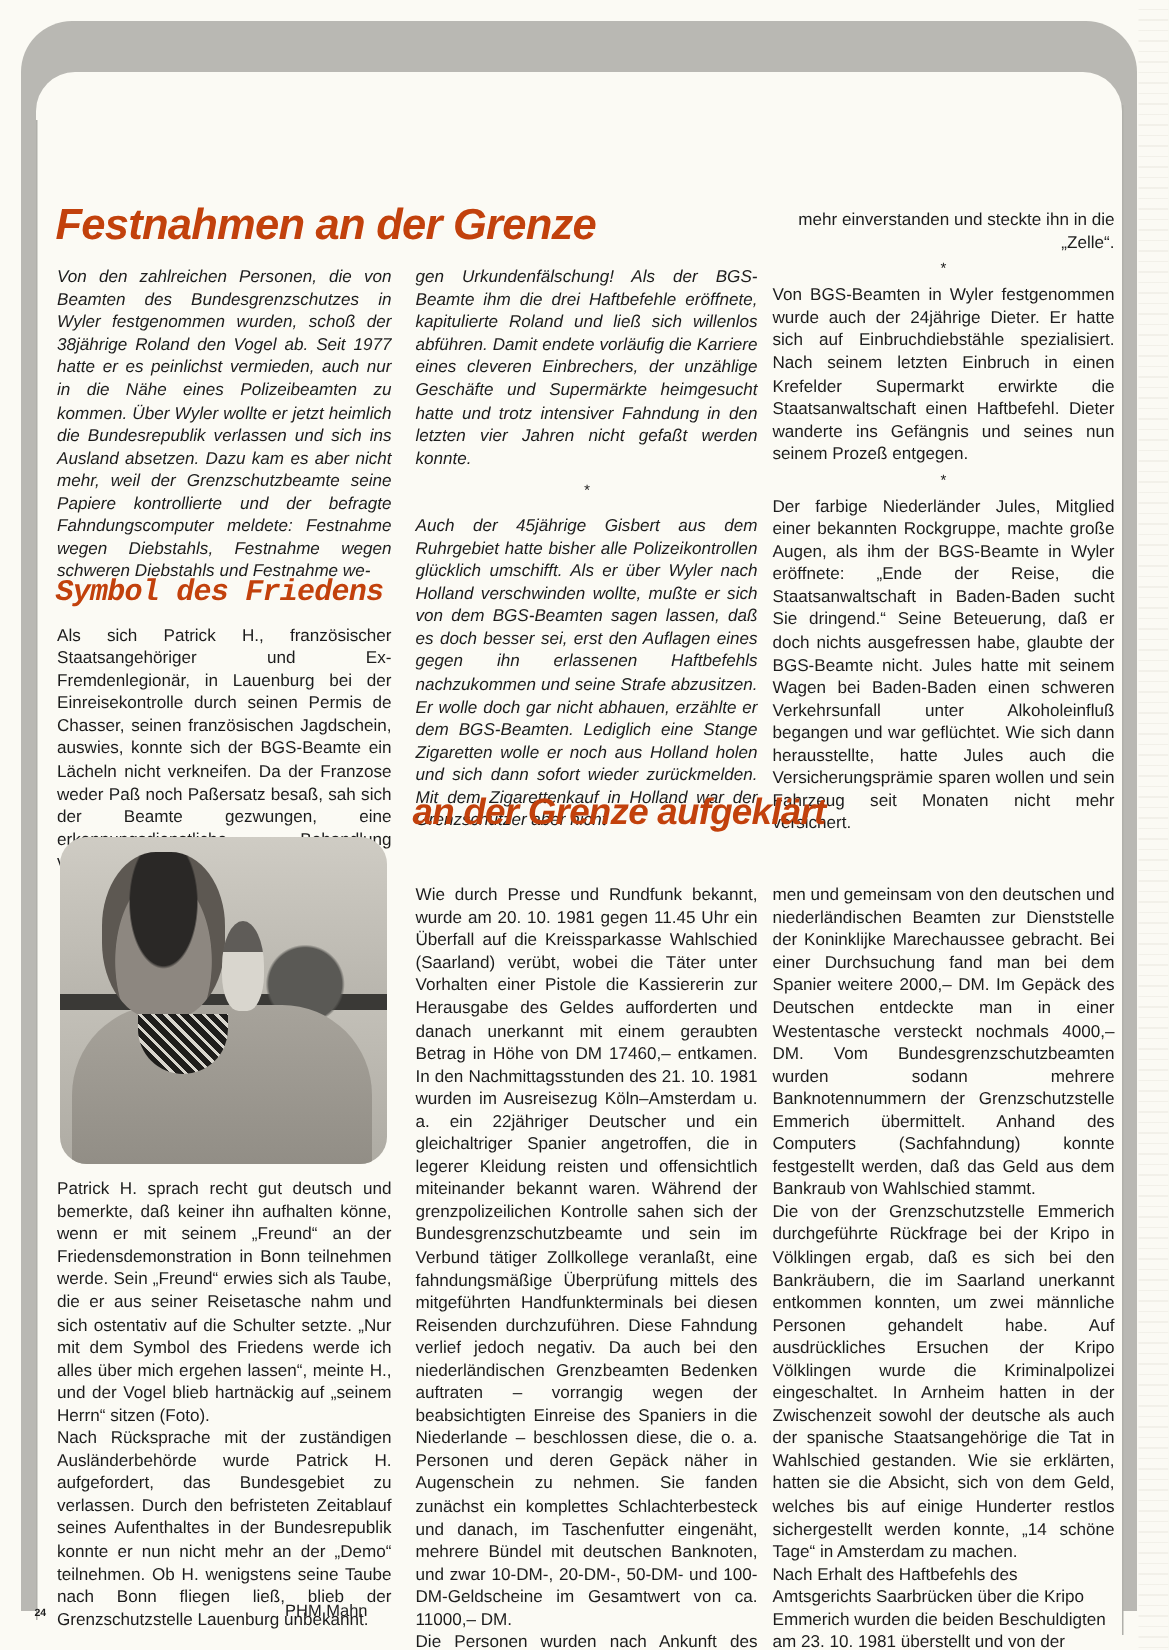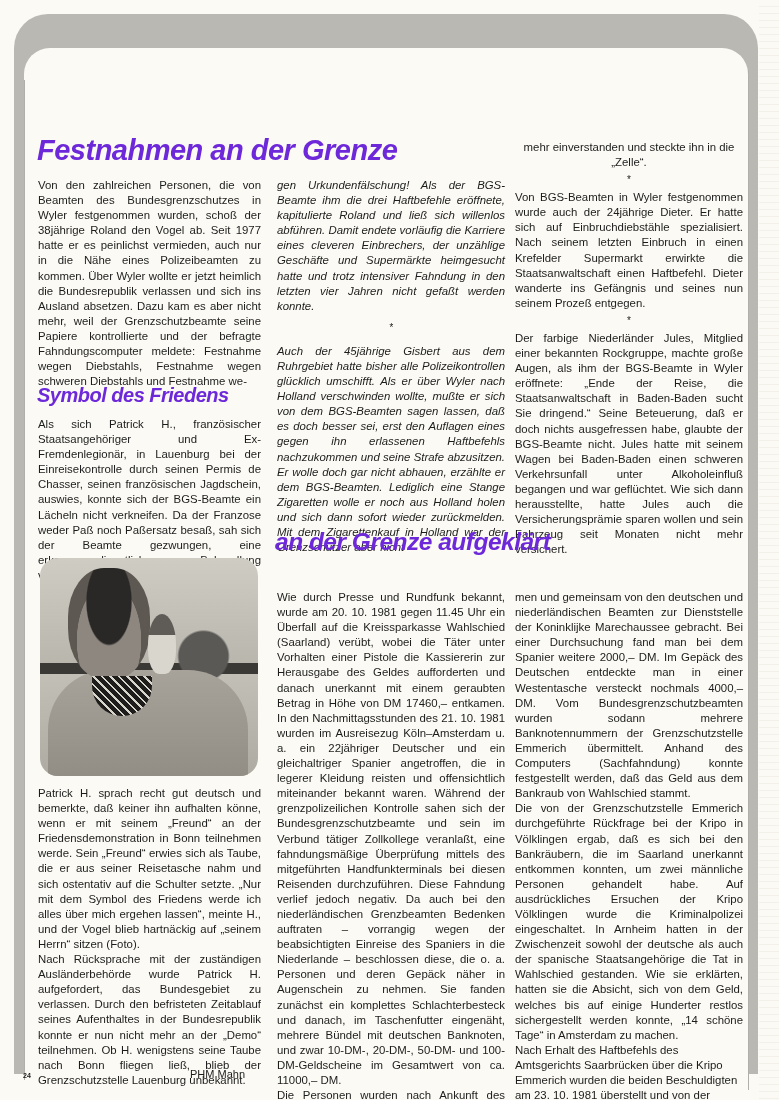--- a/index.html
+++ b/index.html
@@ -17,35 +17,35 @@
   .frame-inner {
     position:absolute; left:24px; top:48px; width:724px; height:1040px;
     background:#fbfaf4; border-radius:26px 26px 0 0;
   }
   .left-rule { position:absolute; left:24px; top:80px; width:1px; height:1000px; background:#b0afaa; }
   .right-rule { position:absolute; left:748px; top:70px; width:1px; height:1020px; background:#b0afaa; }
   .edge-speckle { position:absolute; left:759px; top:0; width:20px; height:1100px;
     background: repeating-linear-gradient(180deg, #fbfaf4 0 6px, #eceae2 6px 7px); opacity:.6; }
 
   .h1 {
-    position:absolute; font-weight:bold; font-style:italic; color:#6d28d9;
+    position:absolute; font-weight:bold; font-style:italic; color:#c2410c;
     letter-spacing:-0.5px;
   }
   .title-main { left:37px; top:134px; font-size:29px; }
-  .title-sub  { left:37px; top:384px; font-size:20px; }
+  .title-sub  { left:37px; top:384px; font-size:20px;font-family:Liberation Mono, monospace; }
   .title-big  { left:275px; top:528px; font-size:24.5px; line-height:28px; }
 
   .col {
     position:absolute; font-size:11.4px; line-height:15.1px; text-align:justify;
     hyphens:manual;
   }
   .col p { margin:0; }
   .col .star { text-align:center; font-size:10px; line-height:12px; margin:4px 0; }
 
-  .c1a { left:38px;  top:178px; width:223px; }
+  .c1a { left:38px;  top:178px; width:223px;font-style:italic; }
   .c1b { left:38px;  top:417px; width:223px; }
   .c2a { left:277px; top:178px; width:228px;font-style:italic; }
   .c3a { left:515px; top:140px; width:228px; }
   .c1c { left:38px;  top:786px; width:223px; }
   .c2b { left:277px; top:590px; width:228px; }
   .c3b { left:515px; top:590px; width:228px; }
 
   .photo {
     position:absolute; left:40px; top:558px; width:218px; height:218px;
     border-radius:18px; overflow:hidden;
@@ -92,21 +92,21 @@
   <p>Von den zahlreichen Personen, die von Beamten des Bundesgrenzschutzes in Wyler festgenommen wurden, schoß der 38jährige Roland den Vogel ab. Seit 1977 hatte er es peinlichst vermieden, auch nur in die Nähe eines Polizeibeamten zu kommen. Über Wyler wollte er jetzt heimlich die Bundesrepublik verlassen und sich ins Ausland absetzen. Dazu kam es aber nicht mehr, weil der Grenzschutzbeamte seine Papiere kontrollierte und der befragte Fahndungscomputer meldete: Festnahme wegen Diebstahls, Festnahme wegen schweren Diebstahls und Festnahme we-</p>
 </div>
 
 <div class="col c2a">
   <p>gen Urkundenfälschung! Als der BGS-Beamte ihm die drei Haftbefehle eröffnete, kapitulierte Roland und ließ sich willenlos abführen. Damit endete vorläufig die Karriere eines cleveren Einbrechers, der unzählige Geschäfte und Supermärkte heimgesucht hatte und trotz intensiver Fahndung in den letzten vier Jahren nicht gefaßt werden konnte.</p>
   <p class="star" style="margin:8px 0 10px;">*</p>
   <p>Auch der 45jährige Gisbert aus dem Ruhrgebiet hatte bisher alle Polizeikontrollen glücklich umschifft. Als er über Wyler nach Holland verschwinden wollte, mußte er sich von dem BGS-Beamten sagen lassen, daß es doch besser sei, erst den Auflagen eines gegen ihn erlassenen Haftbefehls nachzukommen und seine Strafe abzusitzen. Er wolle doch gar nicht abhauen, erzählte er dem BGS-Beamten. Lediglich eine Stange Zigaretten wolle er noch aus Holland holen und sich dann sofort wieder zurückmelden. Mit dem Zigarettenkauf in Holland war der Grenzschützer aber nicht</p>
 </div>
 
 <div class="col c3a">
-  <p style="text-align:center;">mehr einverstanden und steckte ihn in die „Zelle“.</p>
+  <p style="text-align:right;">mehr einverstanden und steckte ihn in die „Zelle“.</p>
   <p class="star">*</p>
   <p>Von BGS-Beamten in Wyler festgenommen wurde auch der 24jährige Dieter. Er hatte sich auf Einbruchdiebstähle spezialisiert. Nach seinem letzten Einbruch in einen Krefelder Supermarkt erwirkte die Staatsanwaltschaft einen Haftbefehl. Dieter wanderte ins Gefängnis und seines nun seinem Prozeß entgegen.</p>
   <p class="star">*</p>
   <p>Der farbige Niederländer Jules, Mitglied einer bekannten Rockgruppe, machte große Augen, als ihm der BGS-Beamte in Wyler eröffnete: „Ende der Reise, die Staatsanwaltschaft in Baden-Baden sucht Sie dringend.“ Seine Beteuerung, daß er doch nichts ausgefressen habe, glaubte der BGS-Beamte nicht. Jules hatte mit seinem Wagen bei Baden-Baden einen schweren Verkehrsunfall unter Alkoholeinfluß begangen und war geflüchtet. Wie sich dann herausstellte, hatte Jules auch die Versicherungsprämie sparen wollen und sein Fahrzeug seit Monaten nicht mehr versichert.</p>
 </div>
 
 <div class="h1 title-sub">Symbol des Friedens</div>
 
 <div class="col c1b">
   <p>Als sich Patrick H., französischer Staatsangehöriger und Ex-Fremdenlegionär, in Lauenburg bei der Einreisekontrolle durch seinen Permis de Chasser, seinen französischen Jagdschein, auswies, konnte sich der BGS-Beamte ein Lächeln nicht verkneifen. Da der Franzose weder Paß noch Paßersatz besaß, sah sich der Beamte gezwungen, eine erkennungsdienstliche Behandlung vorzunehmen.</p>

